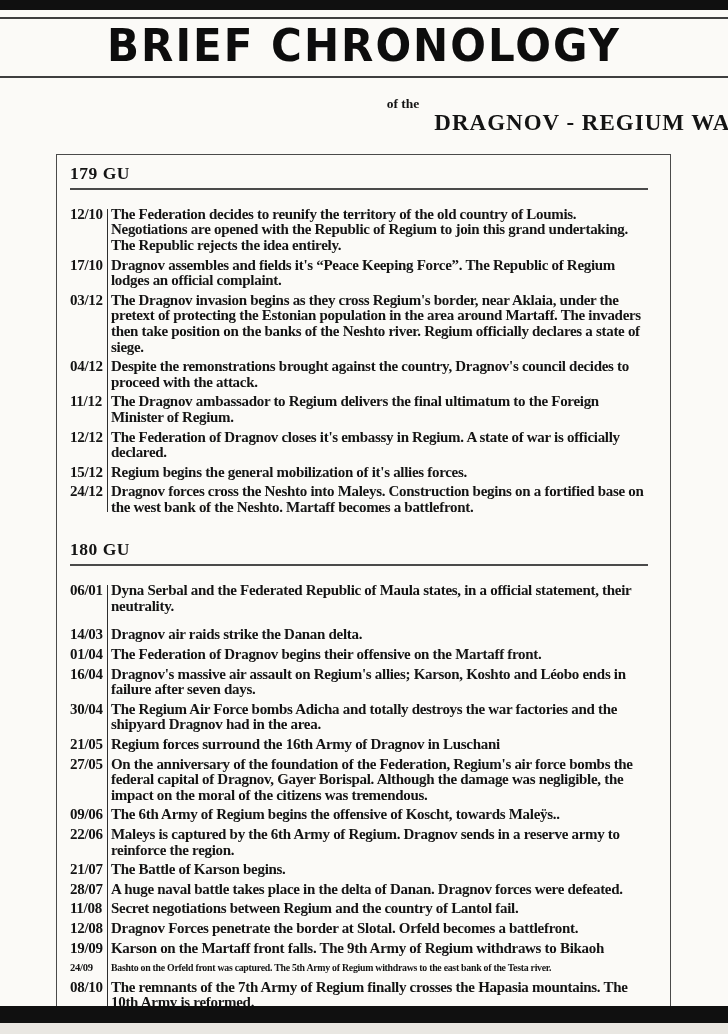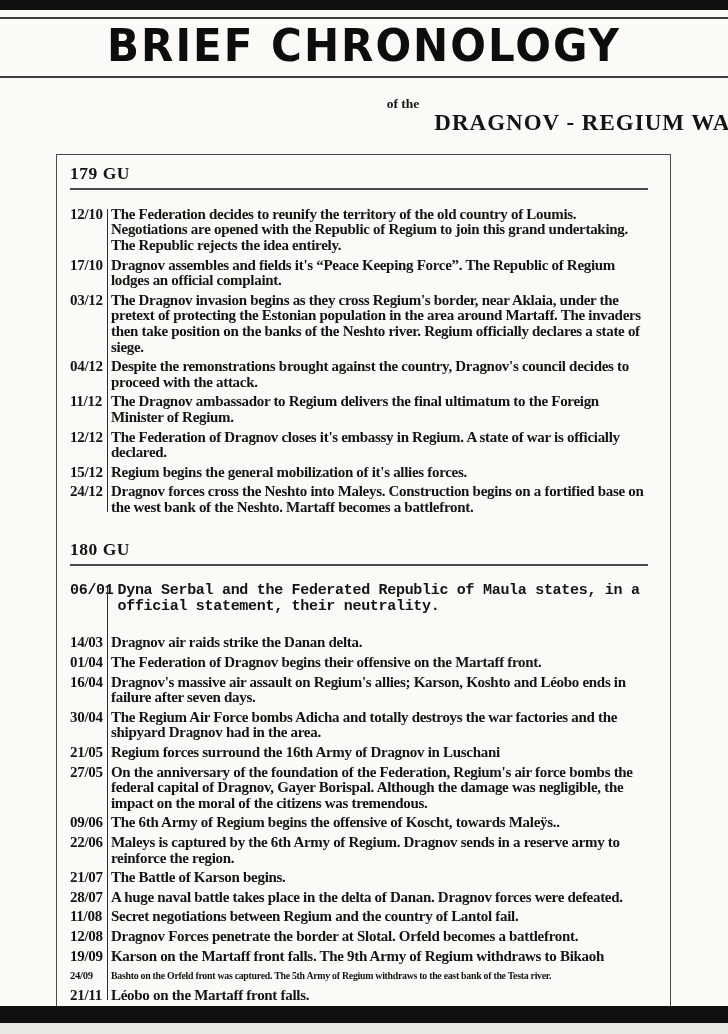--- a/index.html
+++ b/index.html
@@ -44,21 +44,21 @@
   .entries::before {
     content:""; position:absolute; left:37px; top:2px; bottom:3px;
     width:1.3px; background:#2e2e2e;
   }
   .entry {
     display:flex; margin-bottom:4px;
     font-size:15px; line-height:15.6px; font-weight:bold; letter-spacing:-0.3px;
   }
   .entry .date { flex:0 0 37px; }
   .entry .text { flex:1; padding-left:4px; }
-  .entry.gap-after { margin-bottom:21px;font-family:Liberation Mono, monospace; }
+  .entry.gap-after { margin-bottom:13px; }
   .entry.compact { font-size:10.6px; }
   .entry.compact .text span {
     display:inline-block; transform:scaleX(0.93); transform-origin:0 50%;
     white-space:nowrap;
   }
   .bottom-bar { position:absolute; top:1006px; left:0; width:100%; height:17px; background:#101010; }
   .below-strip { position:absolute; top:1023px; left:0; width:100%; height:11px; background:#e9e7e2; }
 </style>
 </head>
 <body>
@@ -191,20 +191,24 @@
   <div class="entry">
     <div class="date">19/09</div>
     <div class="text"><span>Karson on the Martaff front falls. The 9th Army of Regium withdraws to Bikaoh</span></div>
   </div>
 
   <div class="entry compact">
     <div class="date">24/09</div>
     <div class="text"><span>Bashto on the Orfeld front was captured. The 5th Army of Regium withdraws to the east bank of the Testa river.</span></div>
   </div>
 
+  <div class="entry">
+    <div class="date">08/10</div>
+    <div class="text"><span>The remnants of the 7th Army of Regium finally crosses the Hapasia mountains. The 10th Army is reformed.</span></div>
+  </div>
 
   <div class="entry">
     <div class="date">21/11</div>
     <div class="text"><span>Léobo on the Martaff front falls.</span></div>
   </div>
 </div>
   </section>
 </div>
 </div>
 

